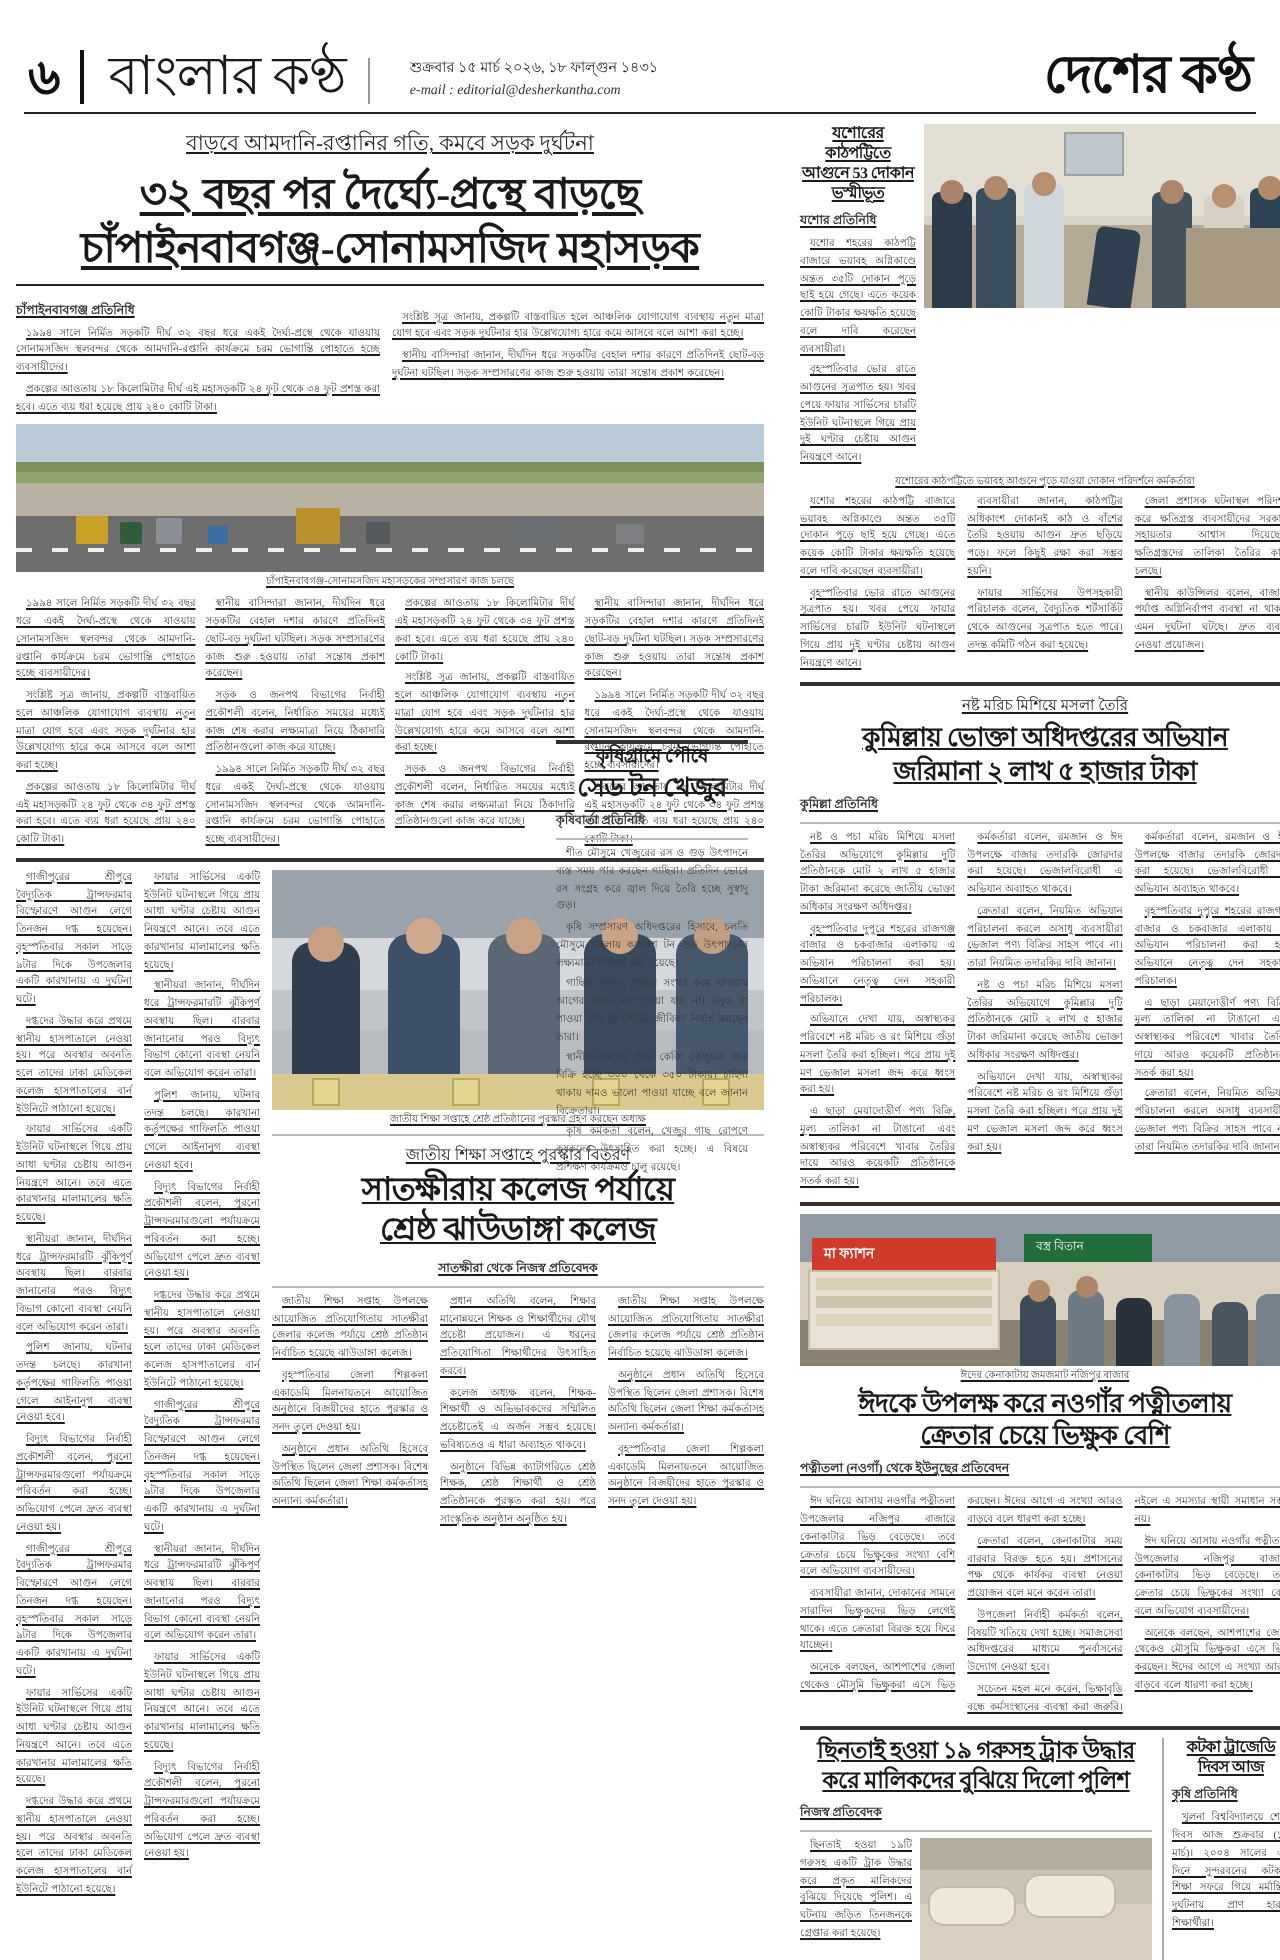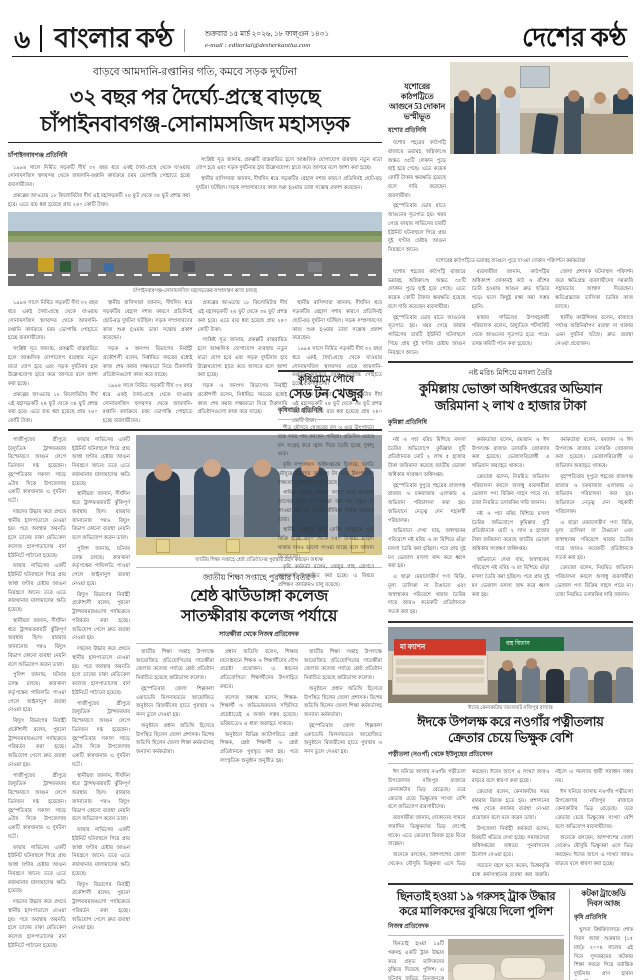--- a/index.html
+++ b/index.html
@@ -13,38 +13,38 @@
   }
   .page { width:640px; height:980px; position:relative; padding:10px 8px 6px 8px; }
 
   
   .masthead { display:flex; align-items:flex-end; height:42px; padding:0 6px; }
   .page-num {
     font-size:25px; font-weight:bold; color:#111; line-height:1;
     padding-right:10px; font-family:"Liberation Serif",serif;
   }
   .brand {
-    font-size:27px; font-weight:bold; letter-spacing:-.5px; line-height:1;
+    font-size:27px; font-weight:normal; letter-spacing:-.5px; line-height:1;
     padding:0 9px 0 2px; border-left:2px solid #111;
     padding-left:12px;
   }
   .dateblock {
     border-left:1px solid #999; padding-left:20px; margin-left:2px;
     line-height:1.5; padding-bottom:2px;
   }
   .dateblock div { font-size:7.2px; color:#222; white-space:nowrap; }
   .dateblock .em { font-size:7px; color:#333;font-style:italic; }
   .brand-right {
     margin-left:auto; font-size:26px; font-weight:bold; color:#111;
     letter-spacing:-.5px; line-height:1; padding-bottom:1px;
   }
   .rule-main { border-bottom:1.6px solid #222; margin:4px 4px 0 4px; }
 
   
-  .body-grid { display:flex; gap:6px; margin-top:5px; height:905px; }
+  .body-grid { display:flex; gap:18px; margin-top:5px; height:905px;text-decoration:underline; }
   .col-right { width:250px; }
   .col { position:relative; }
 
   
   .kicker { text-align:center; font-size:10.5px; color:#222; margin:2px 0 3px 0; }
   .hl-xl { text-align:center; font-weight:bold; line-height:1.25; letter-spacing:-.3px; }
   .hl-1 { font-size:21px; }
   .hl-2 { font-size:16px; }
   .hl-3 { font-size:13px; }
   .hl-4 { font-size:10.5px; }
@@ -204,22 +204,22 @@
             <div style="position:absolute;bottom:78px;left:211px;width:18px;height:18px;background:#c59d80;border-radius:50%"></div>
             <div style="position:absolute;bottom:0;left:0;right:0;height:18px;background:#d9c98f;"></div>
             <div style="position:absolute;bottom:2px;left:20px;width:14px;height:14px;background:#e3d48f;border:1px solid #b9a85e"></div>
             <div style="position:absolute;bottom:2px;left:90px;width:14px;height:14px;background:#e3d48f;border:1px solid #b9a85e"></div>
             <div style="position:absolute;bottom:2px;left:160px;width:14px;height:14px;background:#e3d48f;border:1px solid #b9a85e"></div>
             <div style="position:absolute;bottom:2px;left:215px;width:14px;height:14px;background:#e3d48f;border:1px solid #b9a85e"></div>
           </div>
           <div class="cap">জাতীয় শিক্ষা সপ্তাহে শ্রেষ্ঠ প্রতিষ্ঠানের পুরস্কার গ্রহণ করছেন অধ্যক্ষ</div>
           <div class="sep"></div>
           <div class="kicker" style="font-size:8px;margin:1px 0 2px 0">জাতীয় শিক্ষা সপ্তাহে পুরস্কার বিতরণ</div>
+          <div class="hl-xl hl-2">সাতক্ষীরায় কলেজ পর্যায়ে</div>
           <div class="hl-xl hl-2">শ্রেষ্ঠ ঝাউডাঙ্গা কলেজ</div>
-          <div class="hl-xl hl-2">সাতক্ষীরায় কলেজ পর্যায়ে</div>
           <div class="byline center" style="margin-top:3px">সাতক্ষীরা থেকে নিজস্ব প্রতিবেদক</div>
           <div class="sep"></div>
           <div class="txt cols3">
             <p>জাতীয় শিক্ষা সপ্তাহ উপলক্ষে আয়োজিত প্রতিযোগিতায় সাতক্ষীরা জেলার কলেজ পর্যায়ে শ্রেষ্ঠ প্রতিষ্ঠান নির্বাচিত হয়েছে ঝাউডাঙ্গা কলেজ।</p>
             <p>বৃহস্পতিবার জেলা শিল্পকলা একাডেমি মিলনায়তনে আয়োজিত অনুষ্ঠানে বিজয়ীদের হাতে পুরস্কার ও সনদ তুলে দেওয়া হয়।</p>
             <p>অনুষ্ঠানে প্রধান অতিথি হিসেবে উপস্থিত ছিলেন জেলা প্রশাসক। বিশেষ অতিথি ছিলেন জেলা শিক্ষা কর্মকর্তাসহ অন্যান্য কর্মকর্তারা।</p>
             <p>প্রধান অতিথি বলেন, শিক্ষার মানোন্নয়নে শিক্ষক ও শিক্ষার্থীদের যৌথ প্রচেষ্টা প্রয়োজন। এ ধরনের প্রতিযোগিতা শিক্ষার্থীদের উৎসাহিত করবে।</p>
             <p>কলেজ অধ্যক্ষ বলেন, শিক্ষক-শিক্ষার্থী ও অভিভাবকদের সম্মিলিত প্রচেষ্টাতেই এ অর্জন সম্ভব হয়েছে। ভবিষ্যতেও এ ধারা অব্যাহত থাকবে।</p>
             <p>অনুষ্ঠানে বিভিন্ন ক্যাটাগরিতে শ্রেষ্ঠ শিক্ষক, শ্রেষ্ঠ শিক্ষার্থী ও শ্রেষ্ঠ প্রতিষ্ঠানকে পুরস্কৃত করা হয়। পরে সাংস্কৃতিক অনুষ্ঠান অনুষ্ঠিত হয়।</p>
             <p>জাতীয় শিক্ষা সপ্তাহ উপলক্ষে আয়োজিত প্রতিযোগিতায় সাতক্ষীরা জেলার কলেজ পর্যায়ে শ্রেষ্ঠ প্রতিষ্ঠান নির্বাচিত হয়েছে ঝাউডাঙ্গা কলেজ।</p>
@@ -228,21 +228,21 @@
           </div>
         </div>
       </div>
 
     </div>
 
     <div class="col-right col">
 
       <div>
         <div style="display:flex;gap:4px;">
-          <div style="width:58px;margin-top:20px;">
+          <div style="width:58px;">
             <div class="hl-xl hl-4" style="font-size:8px">যশোরের কাঠপট্টিতে</div>
             <div class="hl-xl hl-4" style="font-size:8px">আগুনে 53 দোকান</div>
             <div class="hl-xl hl-4" style="font-size:8px">ভস্মীভূত</div>
             <div class="byline">যশোর প্রতিনিধি</div>
             <div class="txt">
               <p>যশোর শহরের কাঠপট্টি বাজারে ভয়াবহ অগ্নিকাণ্ডে অন্তত ৩৫টি দোকান পুড়ে ছাই হয়ে গেছে। এতে কয়েক কোটি টাকার ক্ষয়ক্ষতি হয়েছে বলে দাবি করেছেন ব্যবসায়ীরা।</p>
               <p>বৃহস্পতিবার ভোর রাতে আগুনের সূত্রপাত হয়। খবর পেয়ে ফায়ার সার্ভিসের চারটি ইউনিট ঘটনাস্থলে গিয়ে প্রায় দুই ঘণ্টার চেষ্টায় আগুন নিয়ন্ত্রণে আনে।</p>
             </div>
           </div>
           <div style="flex:1">

